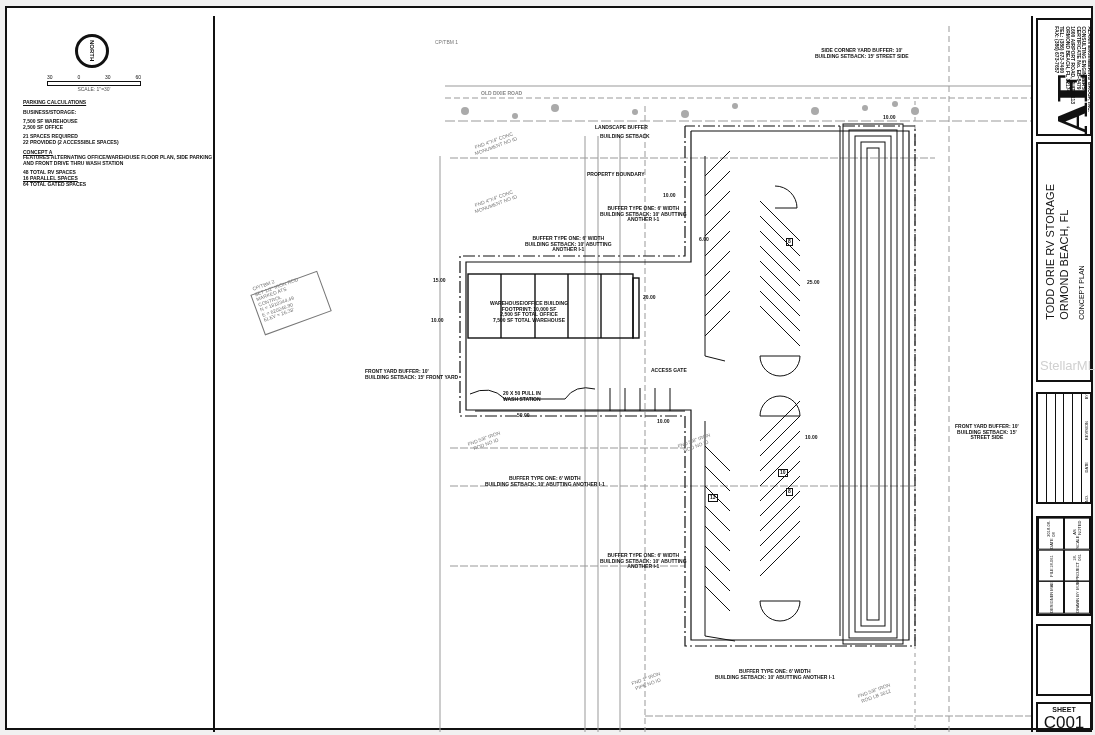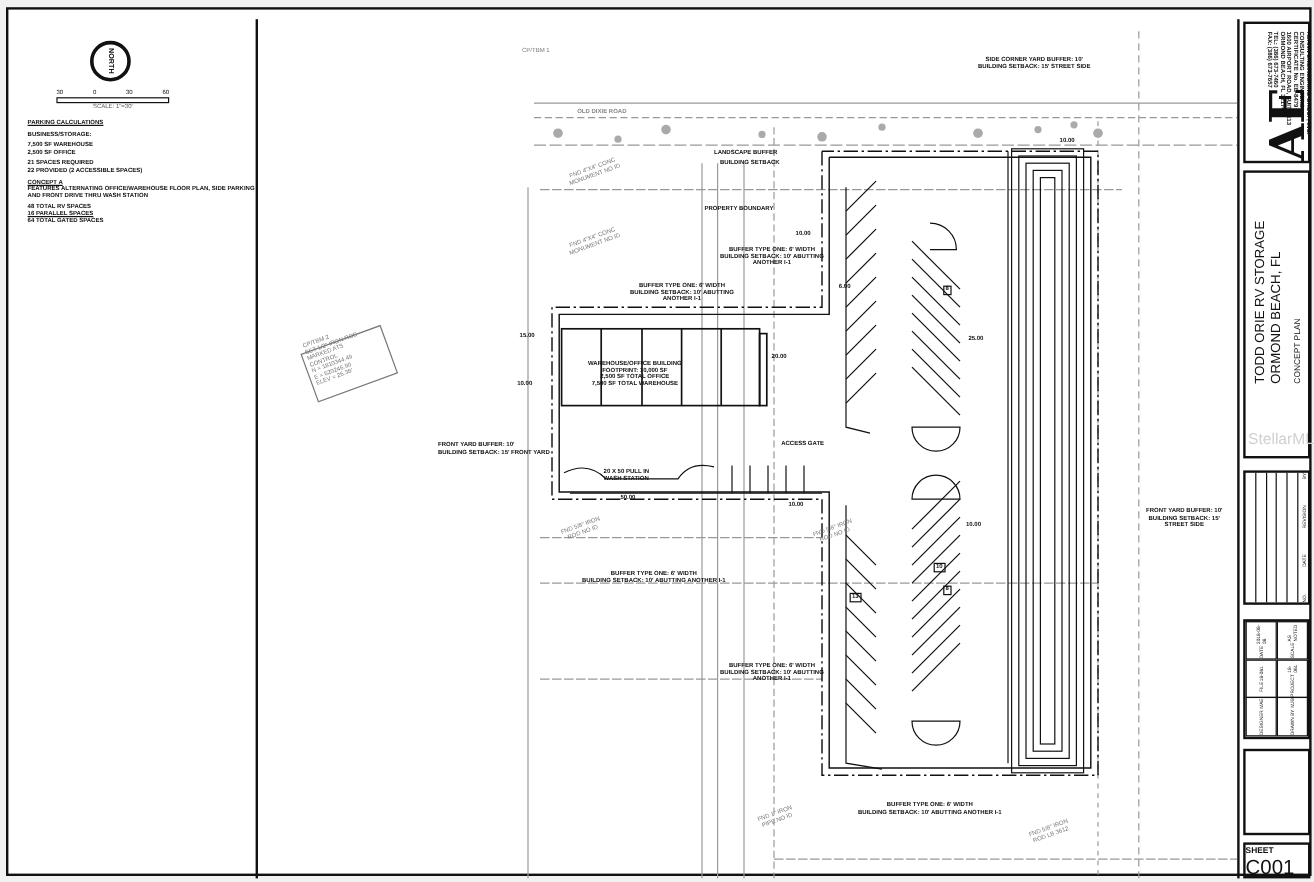--- a/index.html
+++ b/index.html
@@ -25,21 +25,21 @@
   .company{position:absolute;left:32px;top:6px;font-size:5px;line-height:5.5px;font-weight:bold;}
   .logo{position:absolute;left:4px;top:60px;font-size:40px;font-weight:bold;font-family:"DejaVu Serif",serif;transform:rotate(-90deg);}
   .proj{position:absolute;left:6px;top:40px;display:flex;gap:2px;}
   .proj .t1{font-size:11px;}
   .proj .t3{font-size:7px;margin-left:6px;}
   .rev{display:flex;height:100%;}
   .rev div{flex:1;border-right:1px solid #111;}
   .rev div:last-child{border-right:none;}
   .info{display:grid;grid-template-columns:1fr 1fr;grid-template-rows:1fr 1fr 1fr;height:100%;}
   .info div{border:1px solid #111;display:flex;align-items:center;justify-content:center;font-size:4px;}
-  .sheetno{}
+  .sheetno{text-align:center;}
   .sheetno .s1{font-size:7px;font-weight:bold;margin-top:2px;}
   .sheetno .s2{font-size:17px;}
   .watermark{position:absolute;left:1040px;top:358px;font-size:13px;color:#d0d0d0;}
 </style>
 </head>
 <body>
 
 <div class="sheet">
 
   <div class="notes">

